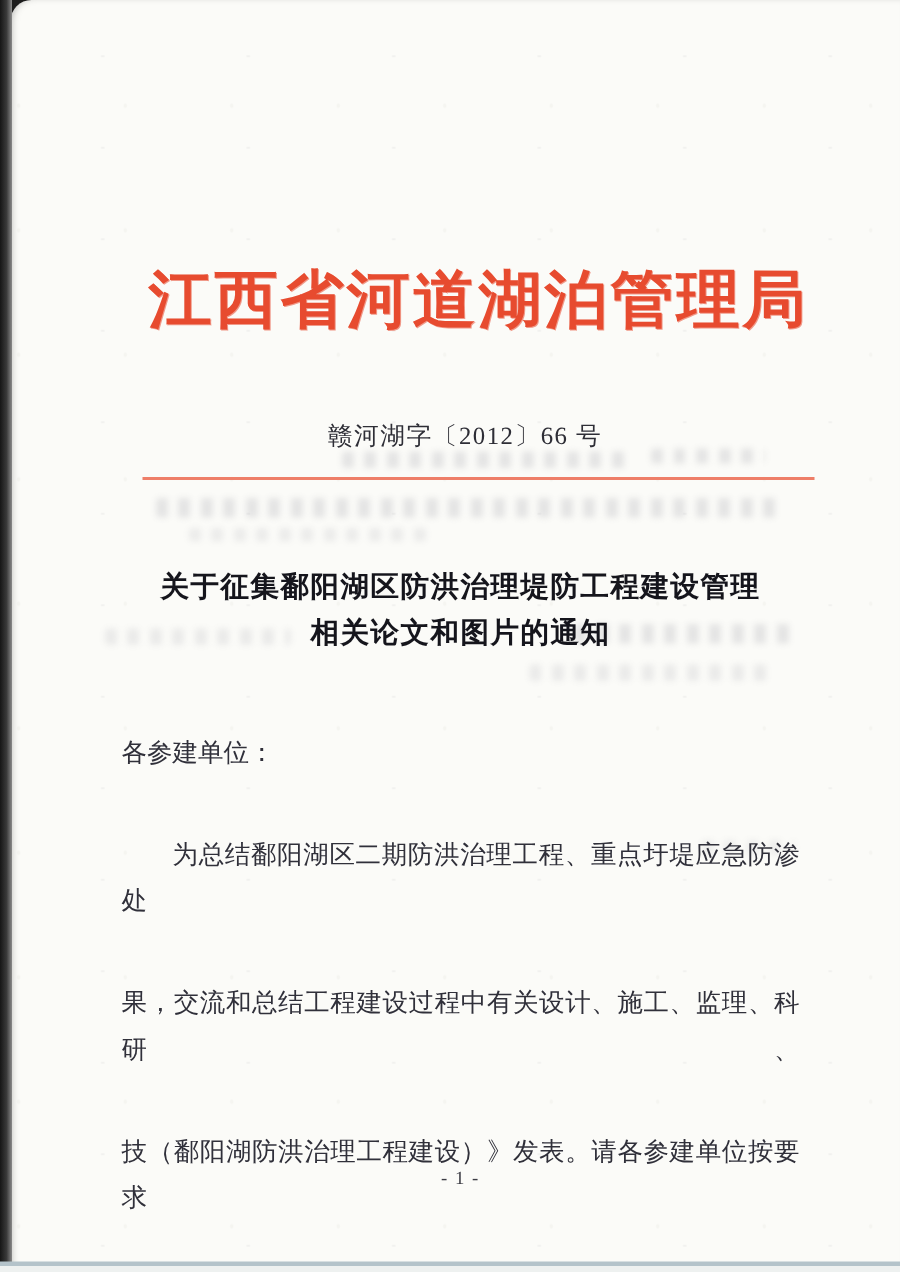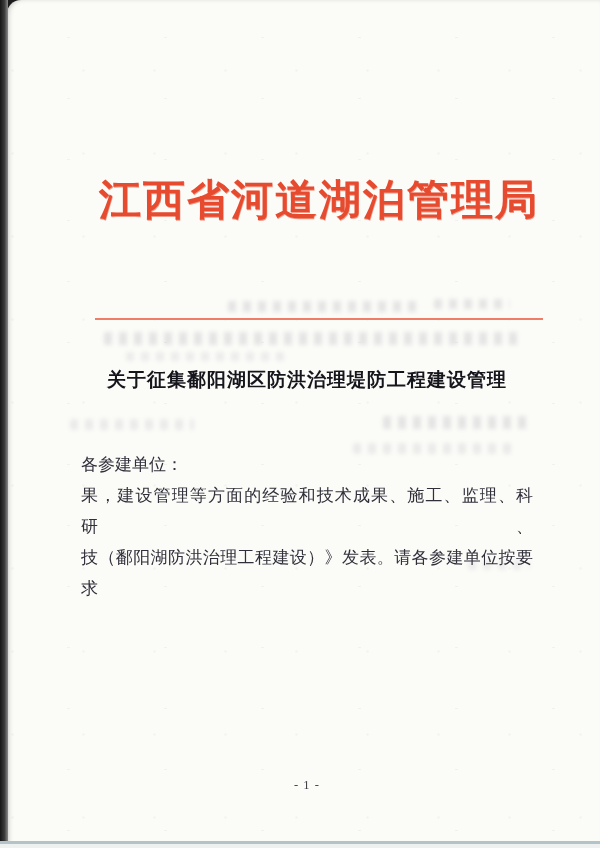--- a/index.html
+++ b/index.html
@@ -58,34 +58,34 @@
     font-size: 16.5px;
     letter-spacing: 1px;
     color: #2e2e36;
     white-space: nowrap;
   }
   .red-rule {
     position: absolute; left: 95px; top: 318px; width: 448px; height: 2px;
     background: #ee7e68;
   }
   .doc-title {
-    position: absolute; left: 81px; top: 364px; width: 452px;
+    position: absolute; left: 81px; top: 376px; width: 452px;
     text-align: center;
     font-size: 19px; font-weight: bold;
     letter-spacing: 1px;
     color: #15151c;
     line-height: 31px;
   }
   .body-text {
     position: absolute; left: 81px; top: 449px; width: 452px;
     font-size: 17px;
     color: #30303a;
     line-height: 31px;
   }
-  .line { width: 452px; white-space: nowrap; }
+  .line { width: 452px; white-space: nowrap; margin-top: 37px; }
   .line.just {
     white-space: normal;
     text-align: justify;
     text-align-last: justify;
     text-justify: inter-character;
   }
   .line.indent { text-indent: 34px; }
   .page-number {
     position: absolute; left: 81px; top: 778px; width: 452px;
     text-align: center;
@@ -127,29 +127,32 @@
   <div class="smudge sm2"></div>
   <div class="smudge sm3"></div>
   <div class="smudge sm4"></div>
   <div class="smudge sm5"></div>
   <div class="smudge sm6"></div>
   <div class="smudge sm7"></div>
   <div class="smudge sm8"></div>
 
   <div class="masthead">江西省河道湖泊管理局</div>
 
+  <div class="doc-number">赣河湖字〔2012〕66 号</div>
 
   <div class="red-rule"></div>
 
   <div class="doc-title">
     <div>关于征集鄱阳湖区防洪治理堤防工程建设管理</div>
+    <div>相关论文和图片的通知</div>
   </div>
 
   <div class="body-text">
     <div class="line">各参建单位：</div>
-    <div class="line just">果，建设管理等方面的经验和技术成果、施工、监理、科研、</div>
+    <div class="line just indent">为总结鄱阳湖区二期防洪治理工程、重点圩堤应急防渗处</div>
+    <div class="line just">果，交流和总结工程建设过程中有关设计、施工、监理、科研、</div>
     <div class="line just">技（鄱阳湖防洪治理工程建设）》发表。请各参建单位按要求</div>
 
   </div>
 
   <div class="page-number">- 1 -</div>
 
 </div>
 
 </body></html>

